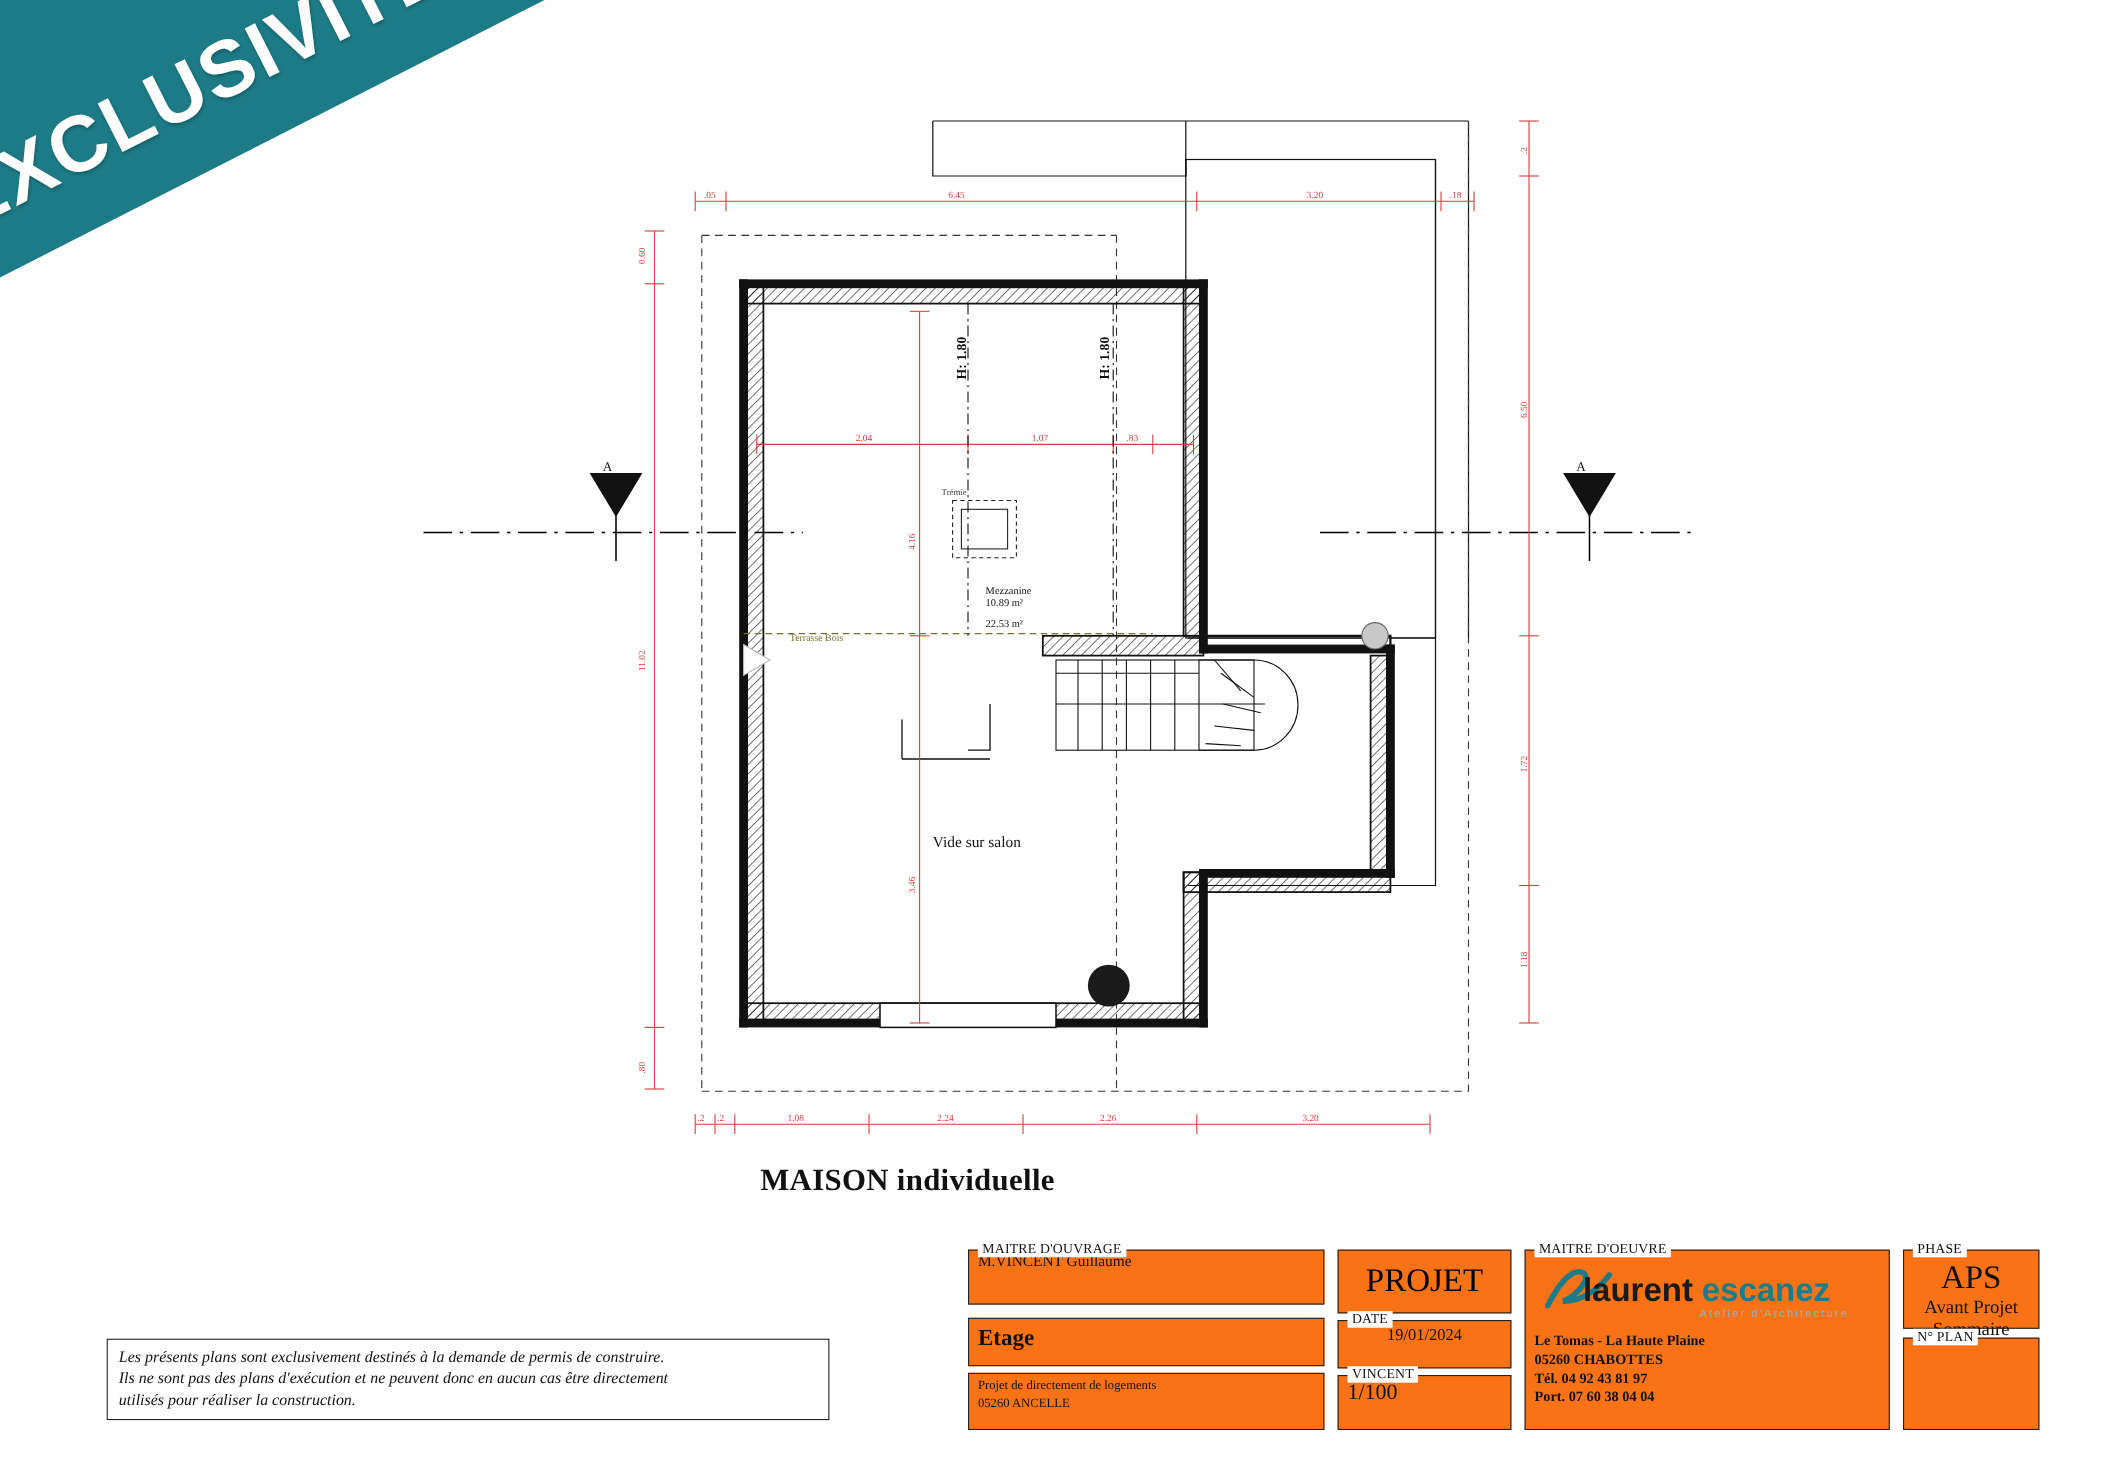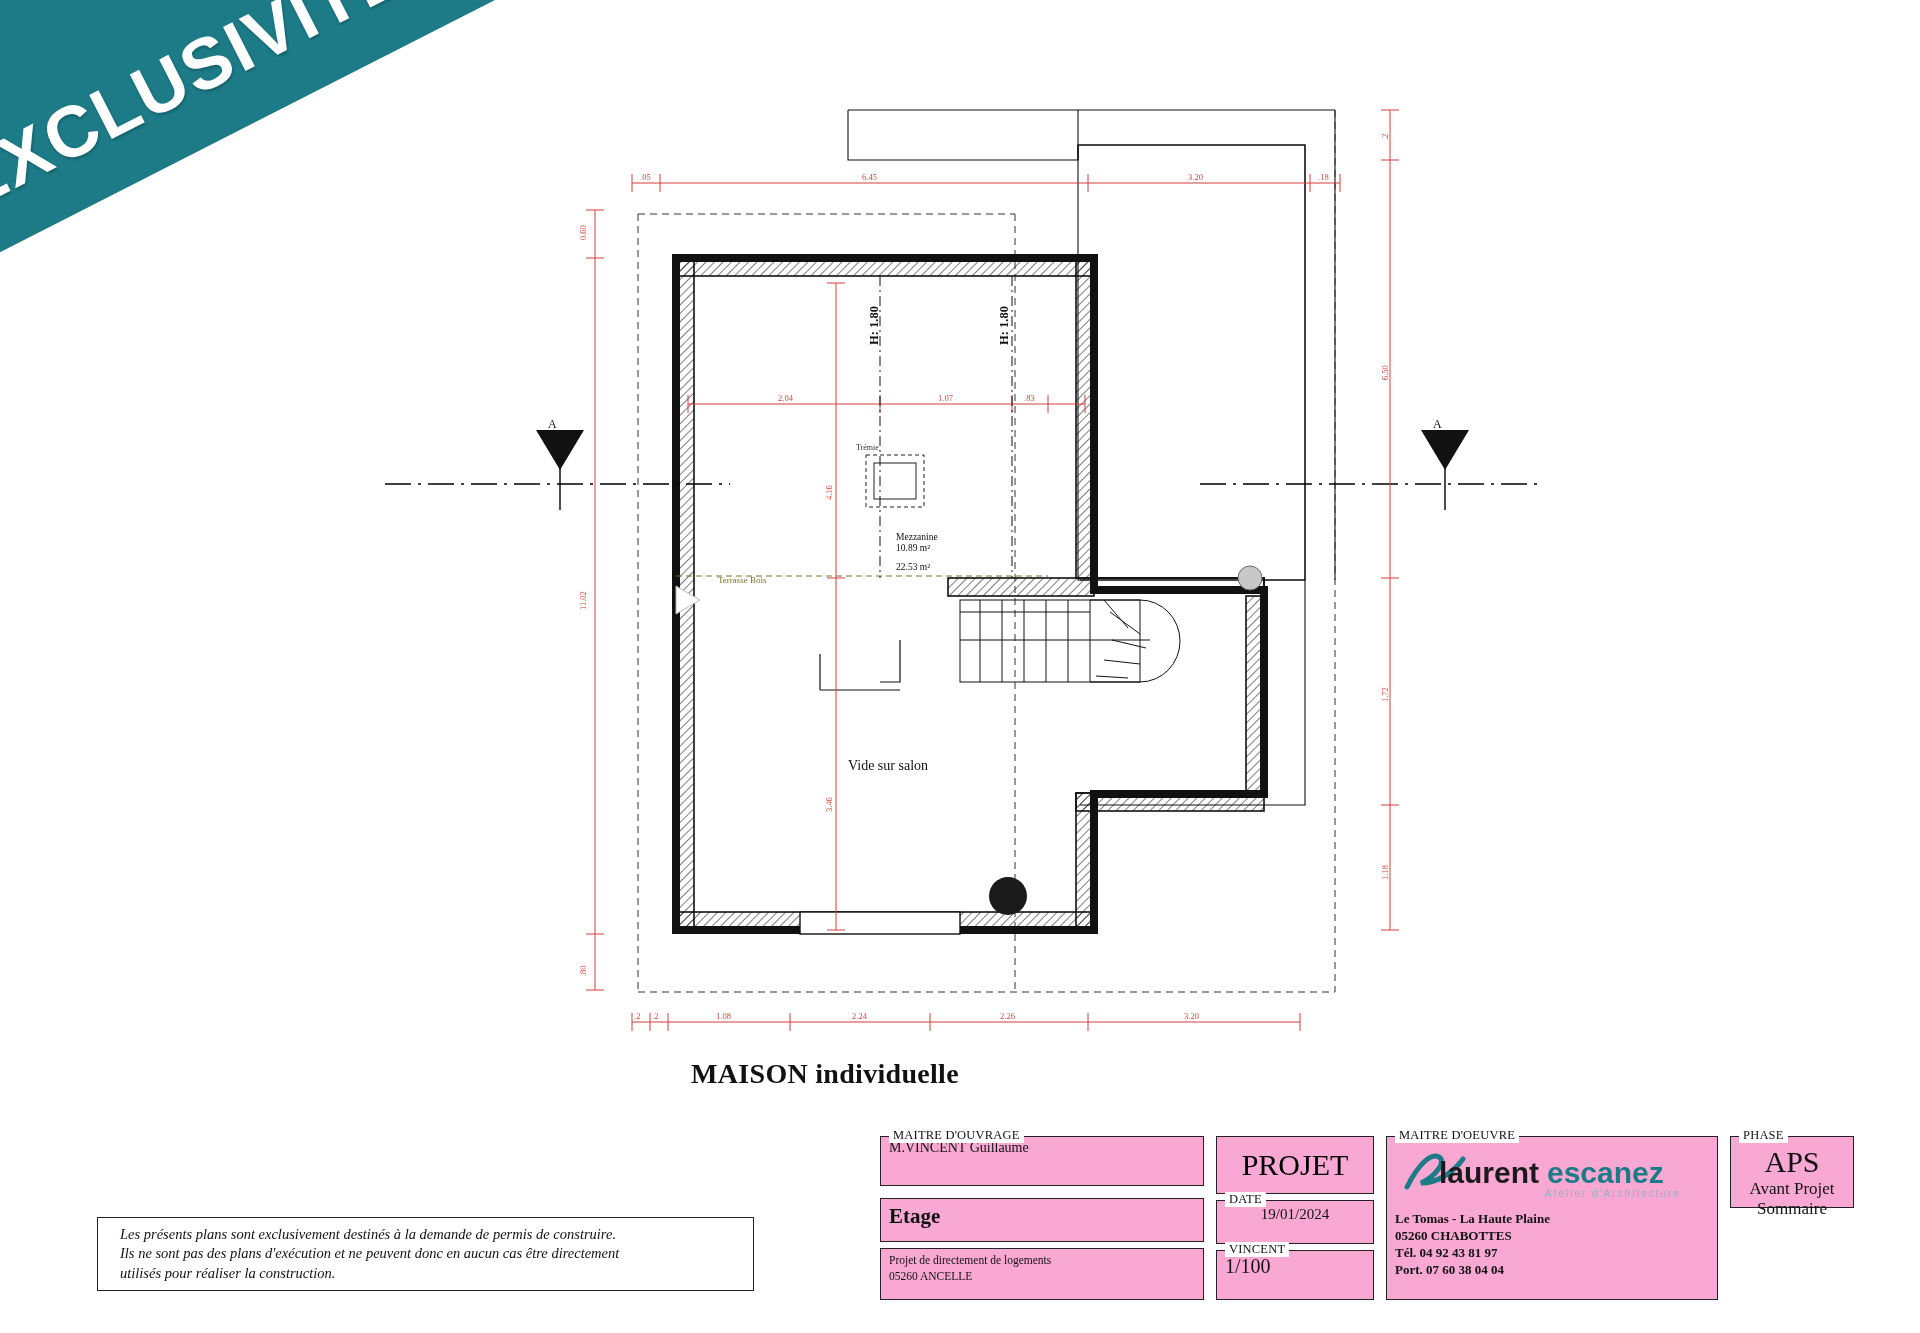--- a/index.html
+++ b/index.html
@@ -30,28 +30,28 @@
     letter-spacing:.3px;
   }
 
   
   .disclaimer{
     position:absolute;left:97px;top:1217px;width:655px;height:72px;
     border:1px solid #222;background:#fff;
     display:flex;align-items:center;
   }
   .disclaimer p{
-    margin:12px;padding:0 10px;font-family:"Liberation Serif",serif;
+    margin:0;padding:0 10px;font-family:"Liberation Serif",serif;
     font-size:14.5px;line-height:1.32;color:#111;font-style:italic;
   }
 
   
   .cartouche{position:absolute;left:880px;top:1130px;width:972px;height:175px;}
   .fieldset{
-    position:absolute;border:1px solid #222;background:#f9a8d4;
+    position:absolute;border:1px solid #222;background:#f97316;
   }
   .legend{
     position:absolute;top:-9px;left:8px;background:#fff;padding:0 4px;
     font-family:"Liberation Serif",serif;font-size:12.5px;color:#111;
     letter-spacing:.2px;white-space:nowrap;
   }
   .fs-inner{padding:6px 8px;font-family:"Liberation Serif",serif;color:#111;}
 
   .owner{left:0;top:6px;width:322px;height:48px;}
   .owner .val{font-size:14px;padding-top:3px;}
@@ -349,15 +349,19 @@
     </div>
 
     <div class="fieldset phase">
       <div class="legend">PHASE</div>
       <div class="fs-inner">
         <div class="val">APS</div>
         <div class="sub">Avant Projet Sommaire</div>
       </div>
     </div>
 
+    <div class="fieldset nplan">
+      <div class="legend">N° PLAN</div>
+      <div class="fs-inner val"></div>
+    </div>
 
   </div>
 </div>
 
 </body></html>

